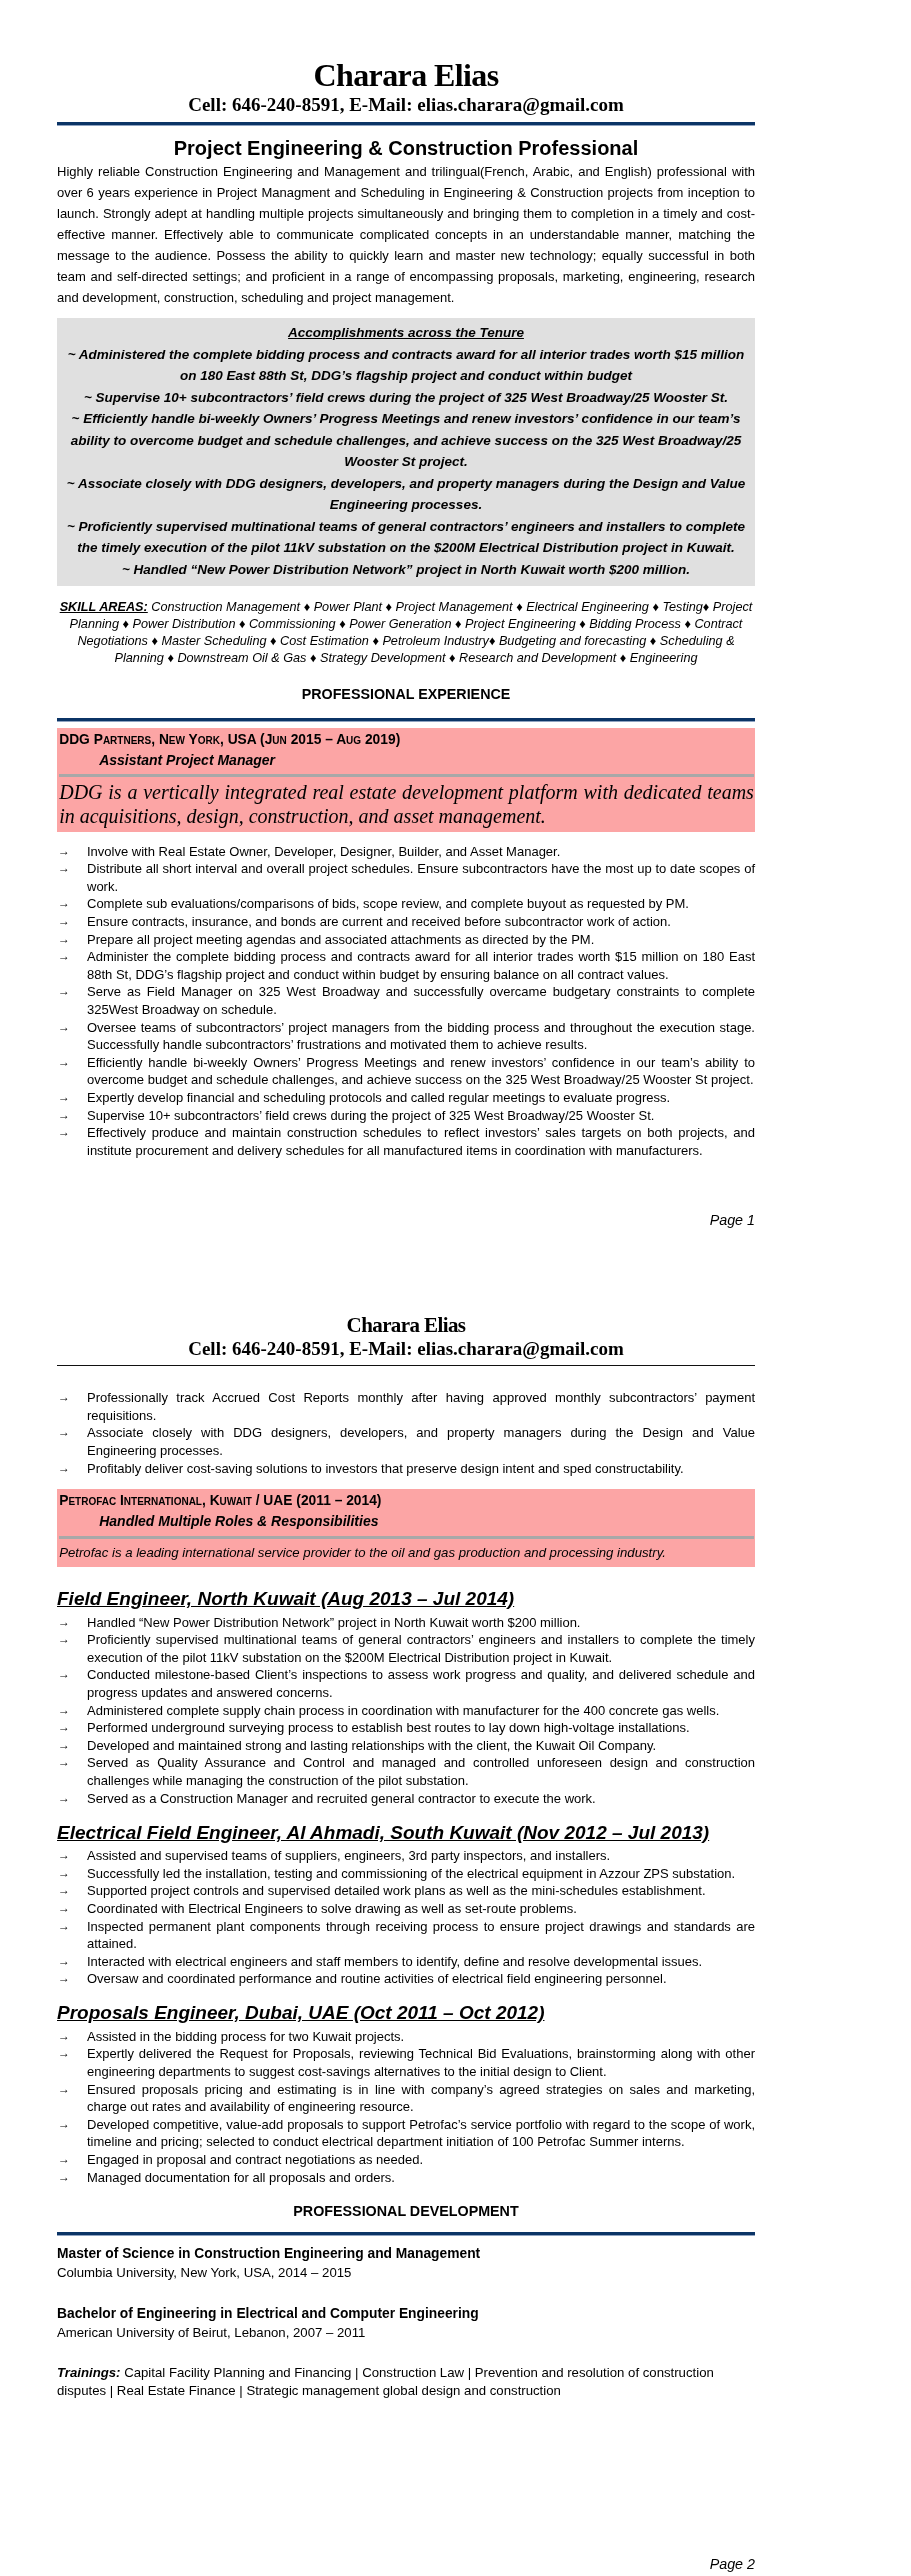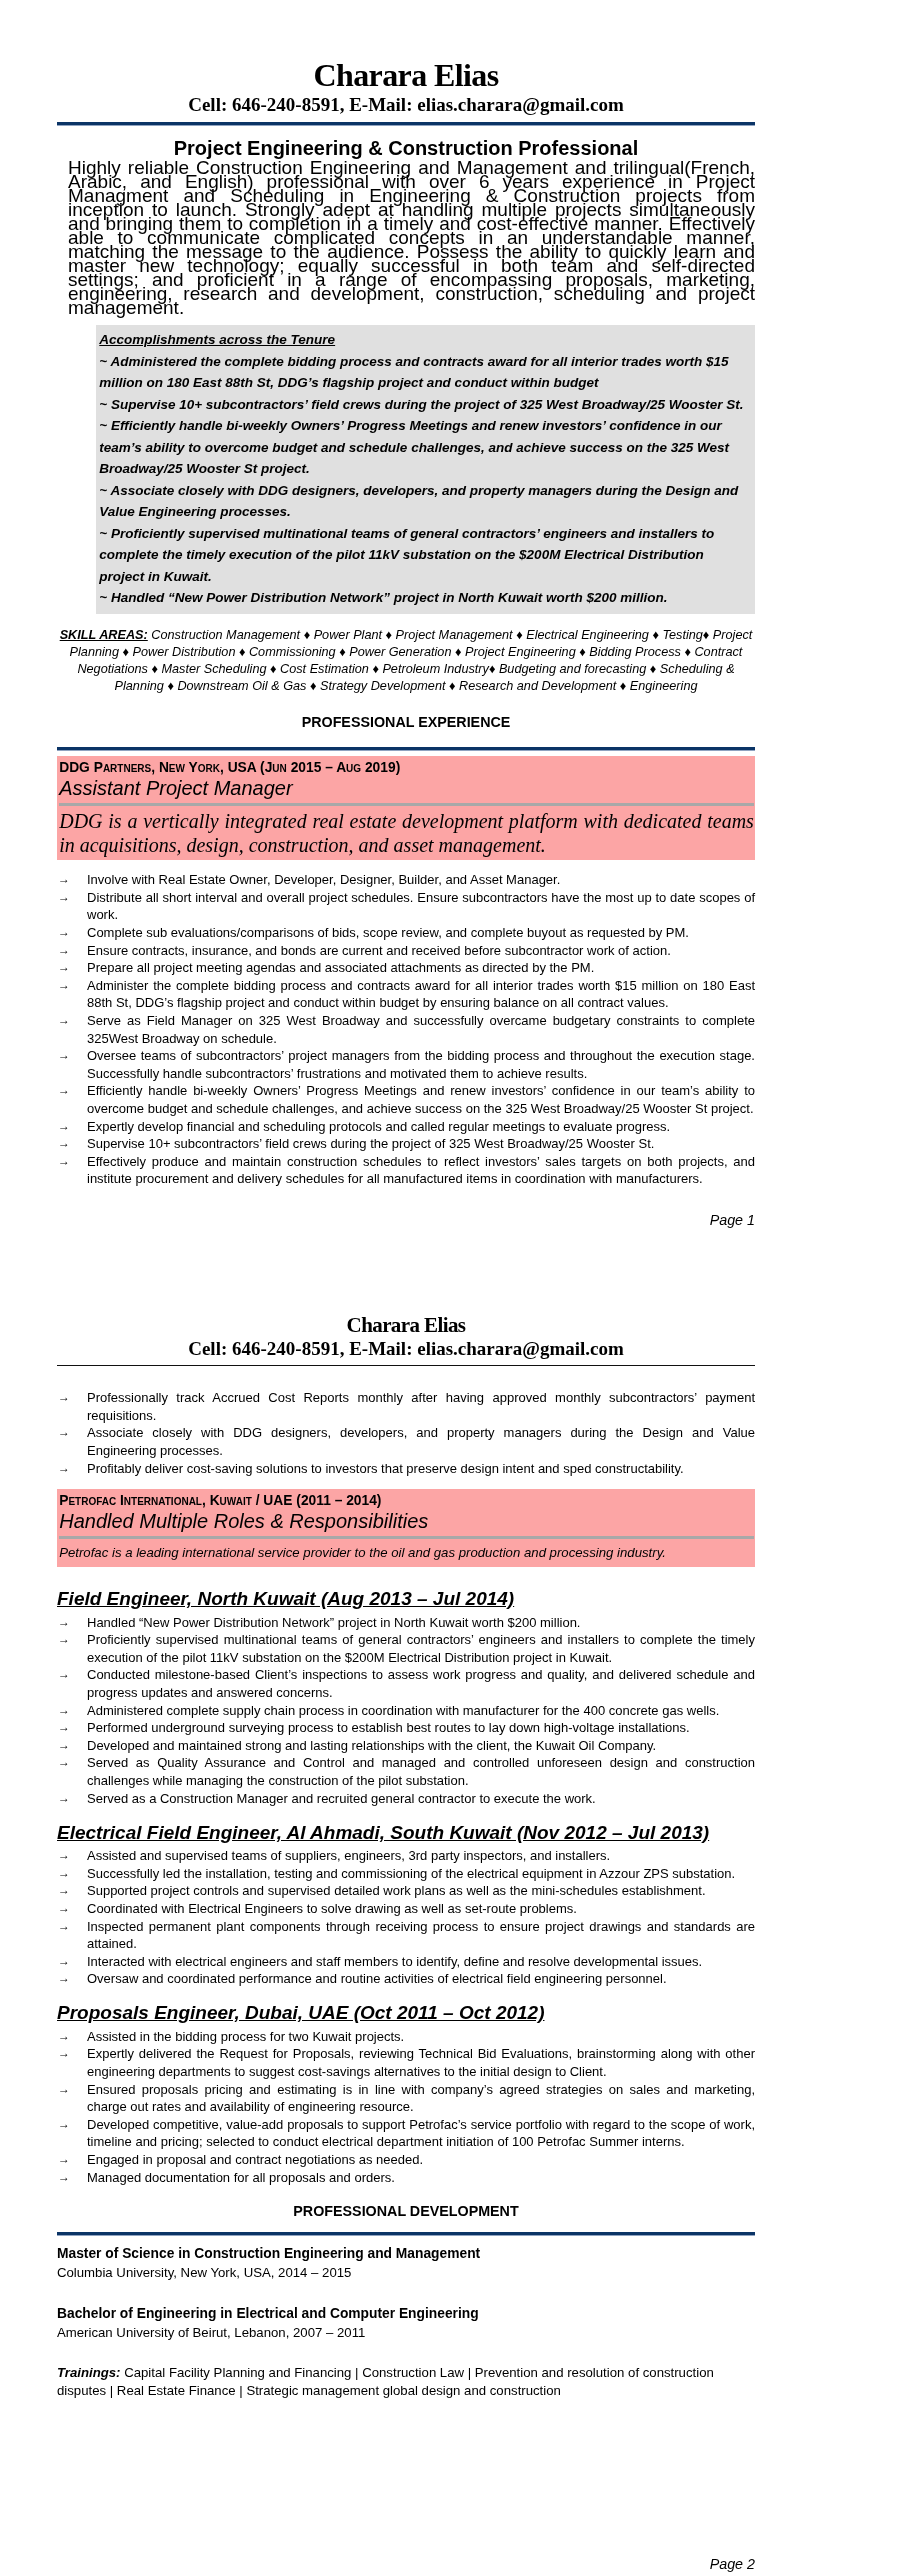--- a/index.html
+++ b/index.html
@@ -45,34 +45,32 @@
       height: 1.7px;
       background: #111;
     }
     .headline {
       font-weight: bold;
       font-size: 20px;
       text-align: center;
       line-height: 1.2;
     }
     .summary {
-      font-size: 19px;
-      line-height: 14px;
+      font-size: 13px;
+      line-height: 21px;
       text-align: justify;
-      margin-left: 11px;
     }
     .accomp-box {
       background: #e0e0e0;
       padding: 4.4px 3.3px 5.5px 3.3px;
-      text-align: left;
+      text-align: center;
       font-weight: bold;
       font-style: italic;
       font-size: 13.5px;
       line-height: 21.5px;
-      margin-left: 39px;
     }
     .accomp-title { text-decoration: underline; }
     .skills {
       font-style: italic;
       font-size: 12.7px;
       line-height: 17px;
       text-align: center;
     }
     .skills-label {
       font-weight: bold;
@@ -87,24 +85,25 @@
       background: #fca5a5;
       padding: 2.2px 1.1px 3.3px 2.2px;
     }
     .company {
       font-weight: bold;
       font-size: 13.8px;
       line-height: 20px;
       font-variant: small-caps;
     }
     .role {
-      font-weight: normal;
-      font-style: italic;
-      font-size: 20px;
+      font-weight: bold;
+      font-style: italic;
+      font-size: 14px;
       line-height: 20px;
+      margin-left: 40px;
     }
     .job-divider {
       height: 2.8px;
       background: #a8a8a8;
       margin: 4.4px 0 3.3px 0;
     }
     .company-desc-serif {
       font-family: "Liberation Serif", serif;
       font-style: italic;
       font-size: 20px;

